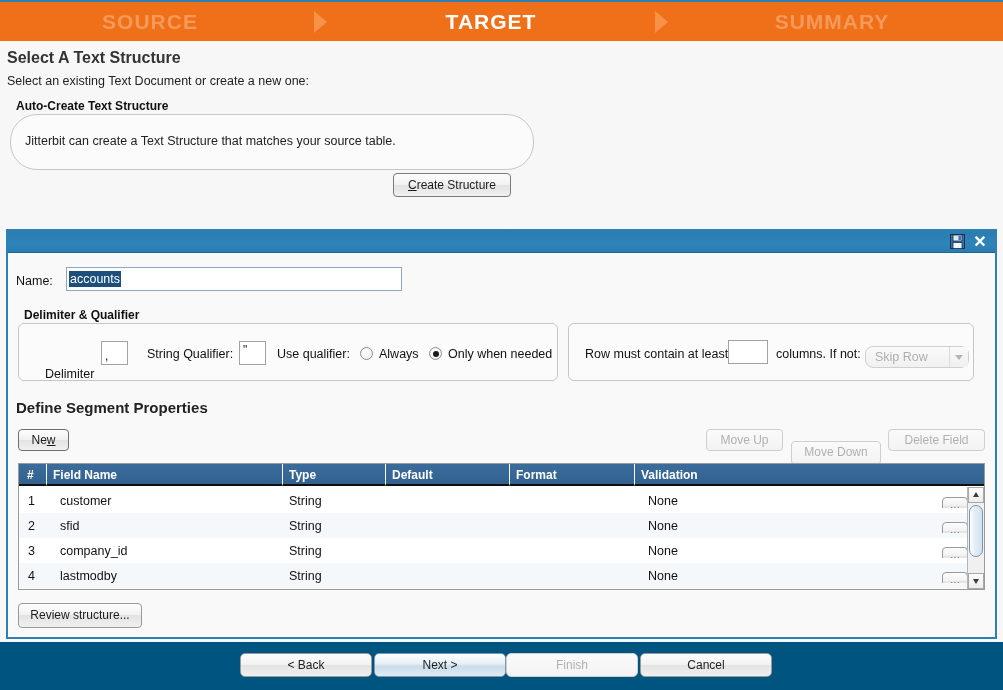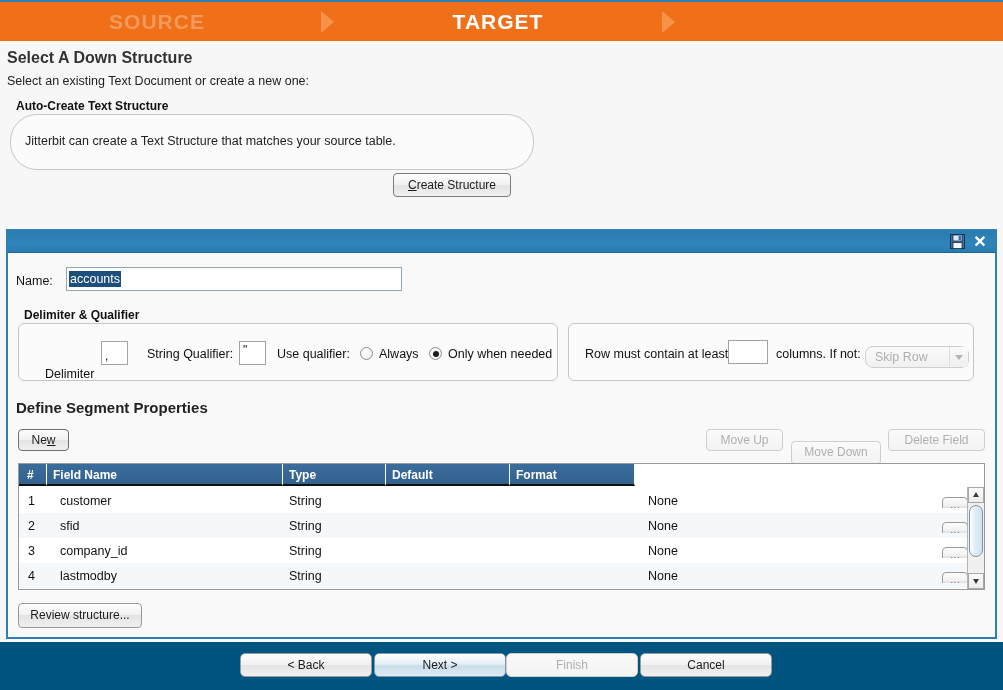--- a/index.html
+++ b/index.html
@@ -15,21 +15,21 @@
     position: relative;
   }
 
   
   .wizard-bar {
     position: absolute; top: 0; left: 0;
     width: 1003px; height: 41px;
     background: #ef7018;
     border-top: 2px solid #2e80b4;
     box-sizing: border-box;
-    display: flex; align-items: center; padding-left: 7px;
+    display: flex; align-items: center;
   }
   .wiz-step {
     font-size: 21px; font-weight: bold;
     letter-spacing: 1px;
     text-align: center;
   }
   .wiz-step.inactive { color: #f59a5a; }
   .wiz-step.active { color: #ffffff; }
   .wiz-arrow {
     width: 0; height: 0;
@@ -374,24 +374,25 @@
   .foot-btn.cancel { left: 640px; }
 </style>
 </head>
 <body>
 
 <div class="wizard-bar">
   <div class="wiz-step inactive wiz-s1">SOURCE</div>
   <div class="wiz-arrow wiz-a1"></div>
   <div class="wiz-step active wiz-s2">TARGET</div>
   <div class="wiz-arrow wiz-a2"></div>
+  <div class="wiz-step inactive wiz-s3">SUMMARY</div>
 </div>
 
 <div class="page-head">
-  <div class="page-title">Select A Down Structure</div>
+  <div class="page-title">Select A Text Structure</div>
   <div class="page-sub">Select an existing Text Document or create a new one:</div>
 
   <div class="group-label autocreate-label">Auto-Create Text Structure</div>
   <div class="group autocreate-box">
     <div class="autocreate-text">Jitterbit can create a Text Structure that matches your source table.</div>
   </div>
   <div class="btn create-structure-btn"><span class="mnem">C</span><span>reate Structure</span></div>
 
   <div class="doc-combo">
     <svg class="doc-icon" viewBox="0 0 13 16">
@@ -468,20 +469,21 @@
   <div class="btn disabled mv-down-btn">Move Down</div>
   <div class="btn disabled del-btn">Delete Field</div>
 
   <div class="tbl-wrap">
     <div class="tbl-head">
       <div class="th c0">#</div>
       <div class="th c1">Field Name</div>
       <div class="th c2">Type</div>
       <div class="th c3">Default</div>
       <div class="th c4">Format</div>
+      <div class="th c5">Validation</div>
     </div>
     <div class="tbl-body">
       <div class="trow odd">
         <div class="td c0">1</div>
         <div class="td c1">customer</div>
         <div class="td c2">String</div>
         <div class="td c3"></div>
         <div class="td c4"></div>
         <div class="td c5"><span>None</span><span class="btn ellipsis-btn">...</span></div>
       </div>

